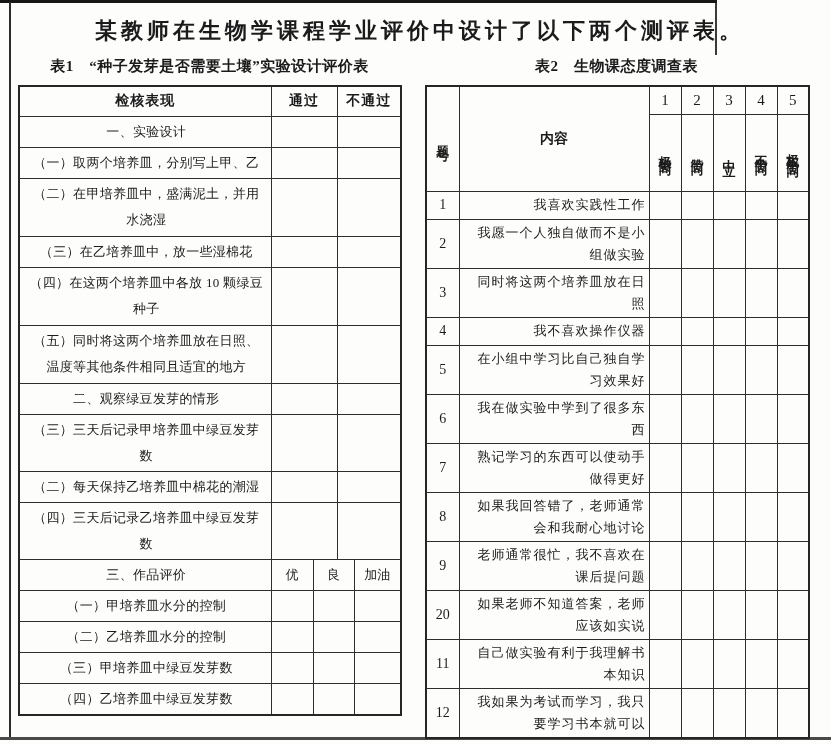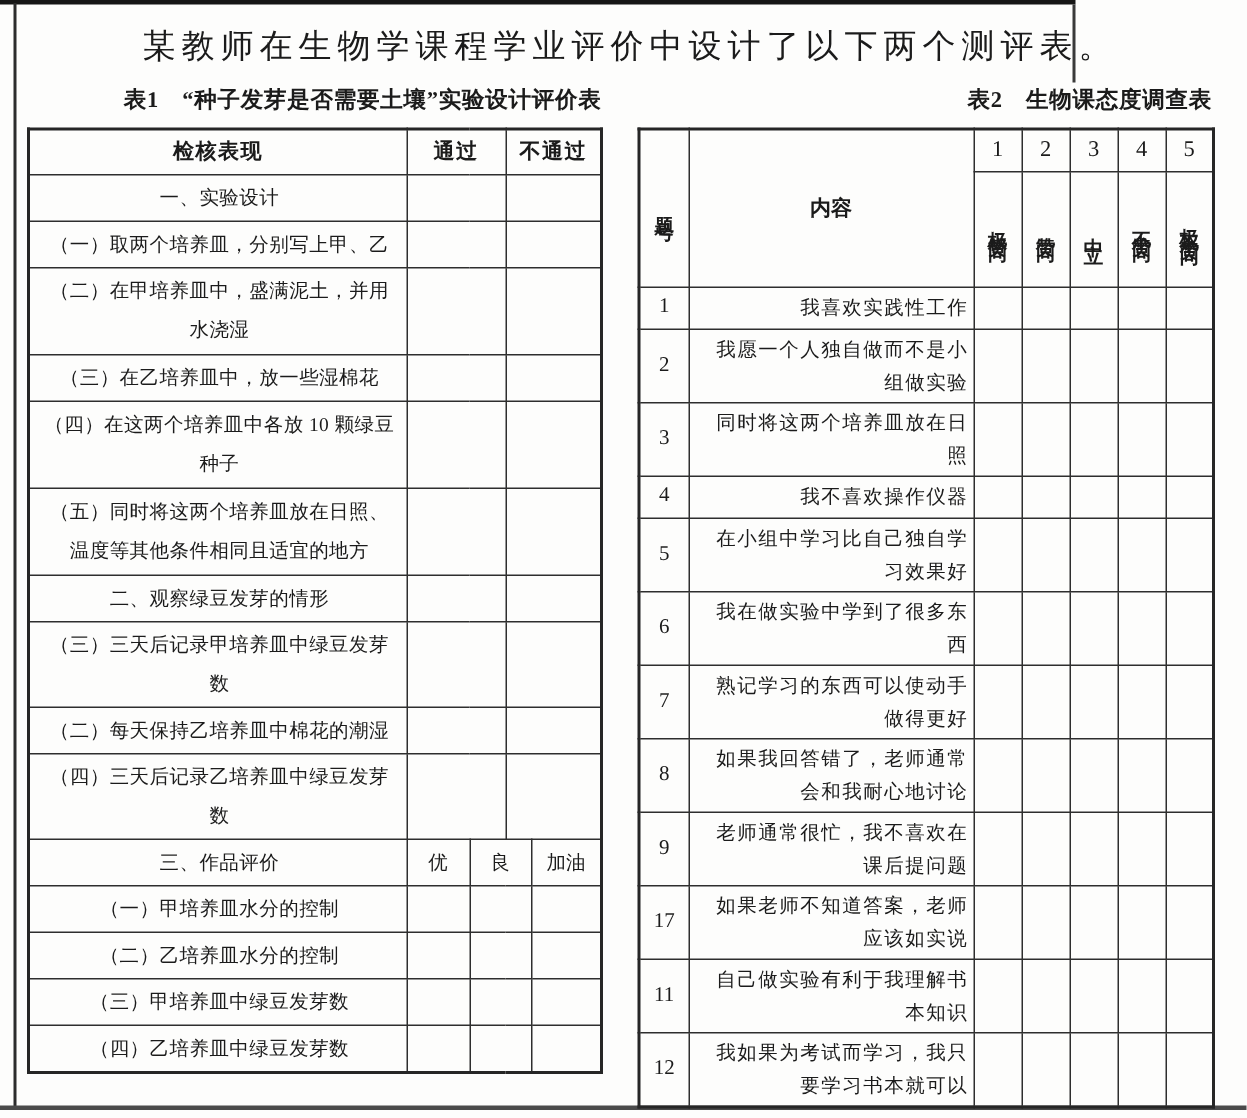--- a/index.html
+++ b/index.html
@@ -12,25 +12,25 @@
     overflow:hidden;
   }
   
   .frame-top    { position:absolute; left:0;   top:0;     width:717px; height:3px;  background:#161616; }
   .frame-tick   { position:absolute; left:715px; top:3px; width:2px;  height:52px; background:#3a3a3a; }
   .frame-left   { position:absolute; left:9px; top:2px;   width:2px;  height:736px; background:#2c2c2c; }
   .frame-bottom { position:absolute; left:0;   top:737px; width:831px; height:3px;  background:#4a4a4a; }
 
   .title {
     position:absolute; left:95px; top:16px;
-    font-size:22px; font-weight:400; letter-spacing:4px; white-space:nowrap;
+    font-size:22px; font-weight:700; letter-spacing:4px; white-space:nowrap;
   }
   .cap {
     position:absolute; top:57px; font-size:15px; font-weight:700;
-    letter-spacing:0.5px; text-align:right; white-space:nowrap;
+    letter-spacing:0.5px; text-align:center; white-space:nowrap;
   }
   .cap1 { left:18px;  width:383px; }
   .cap2 { left:425px; width:383px; }
 
   table {
     position:absolute; top:85px;
     border-collapse:collapse; table-layout:fixed;
     border:2px solid #262626;
   }
   .t1 { left:18px;  width:383px; }
@@ -279,21 +279,21 @@
   <tr class="rr2">
     <td class="num">9</td>
     <td class="content">老师通常很忙，我不喜欢在课后提问题</td>
     <td></td>
         <td></td>
         <td></td>
         <td></td>
         <td></td>
   </tr>
   <tr class="rr2">
-    <td class="num">17</td>
+    <td class="num">20</td>
     <td class="content">如果老师不知道答案，老师应该如实说</td>
     <td></td>
         <td></td>
         <td></td>
         <td></td>
         <td></td>
   </tr>
   <tr class="rr2">
     <td class="num">11</td>
     <td class="content">自己做实验有利于我理解书本知识</td>

